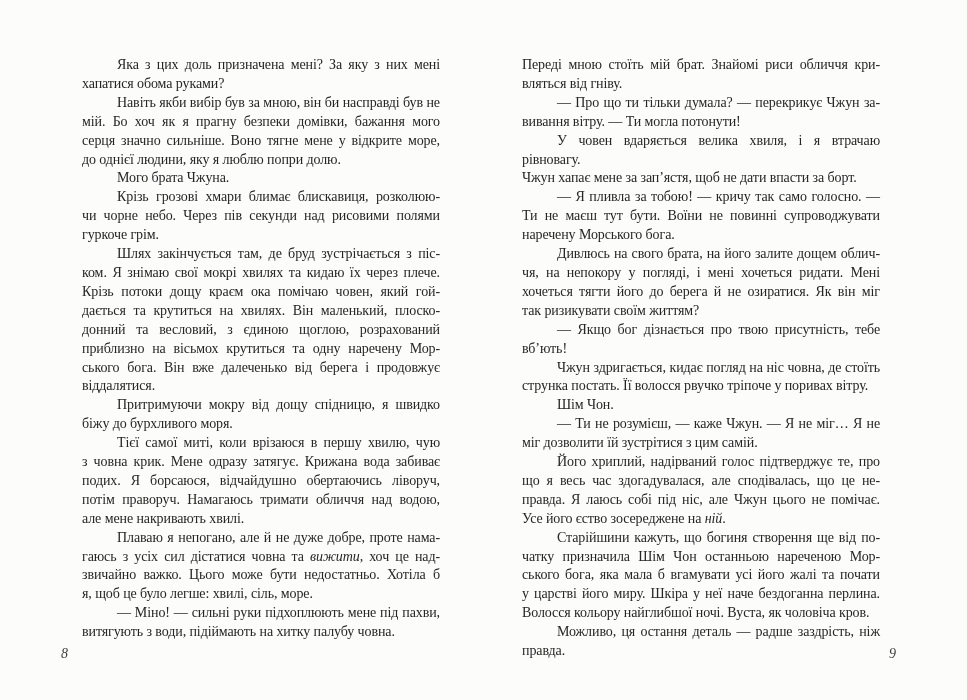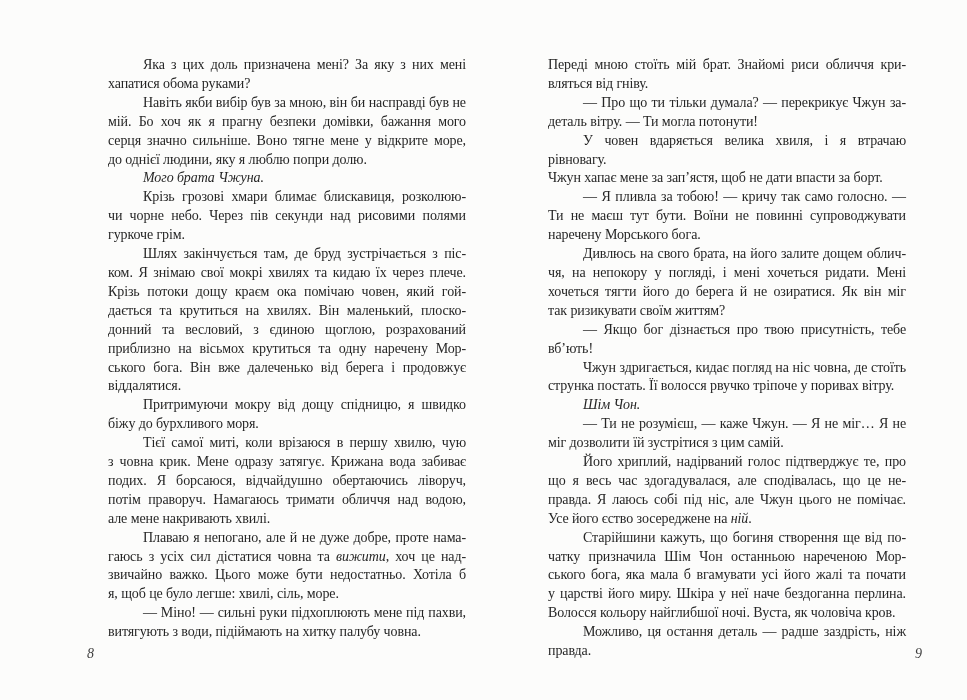--- a/index.html
+++ b/index.html
@@ -11,21 +11,20 @@
     height: 700px;
     background: #fcfcfb;
     overflow: hidden;
     position: relative;
     font-family: "Liberation Serif", "DejaVu Serif", serif;
     color: #262626;
   }
   .spread {
     position: absolute;
     inset: 0;
-    margin-left: 26px;
   }
   .text-block {
     position: absolute;
     top: 56px;
     width: 358px;
     font-size: 14px;
     line-height: 18.9px;
     letter-spacing: -0.1px;
   }
   .text-block.left-col  { left: 82px;  }
@@ -35,21 +34,20 @@
     text-align-last: justify;
     white-space: normal;
   }
   .line.last {
     text-align-last: left;
   }
   .line.indent {
     text-indent: 35px;
   }
   .line.italic, .line em, .line i {
-    font-style: italic;
   }
   .folio {
     position: absolute;
     top: 646px;
     font-size: 14px;
     font-style: italic;
     color: #3d3d3d;
   }
   .folio.folio-left  { left: 61px;  }
   .folio.folio-right { left: 889px; }
@@ -90,21 +88,21 @@
       <div class="line">звичайно важко. Цього може бути недостатньо. Хотіла б</div>
       <div class="line last">я, щоб це було легше: хвилі, сіль, море.</div>
       <div class="line indent">— Міно! — сильні руки підхоплюють мене під пахви,</div>
       <div class="line last">витягують з води, підіймають на хитку палубу човна.</div>
     </div>
 
   <div class="text-block right-col" id="right-text">
       <div class="line">Переді мною стоїть мій брат. Знайомі риси обличчя кри-</div>
       <div class="line last">вляться від гніву.</div>
       <div class="line indent">— Про що ти тільки думала? — перекрикує Чжун за-</div>
-      <div class="line last">деталь вітру. — Ти могла потонути!</div>
+      <div class="line last">вивання вітру. — Ти могла потонути!</div>
       <div class="line indent">У човен вдаряється велика хвиля, і я втрачаю рівновагу.</div>
       <div class="line last">Чжун хапає мене за зап’ястя, щоб не дати впасти за борт.</div>
       <div class="line indent">— Я пливла за тобою! — кричу так само голосно. —</div>
       <div class="line">Ти не маєш тут бути. Воїни не повинні супроводжувати</div>
       <div class="line last">наречену Морського бога.</div>
       <div class="line indent">Дивлюсь на свого брата, на його залите дощем облич-</div>
       <div class="line">чя, на непокору у погляді, і мені хочеться ридати. Мені</div>
       <div class="line">хочеться тягти його до берега й не озиратися. Як він міг</div>
       <div class="line last">так ризикувати своїм життям?</div>
       <div class="line indent">— Якщо бог дізнається про твою присутність, тебе</div>

